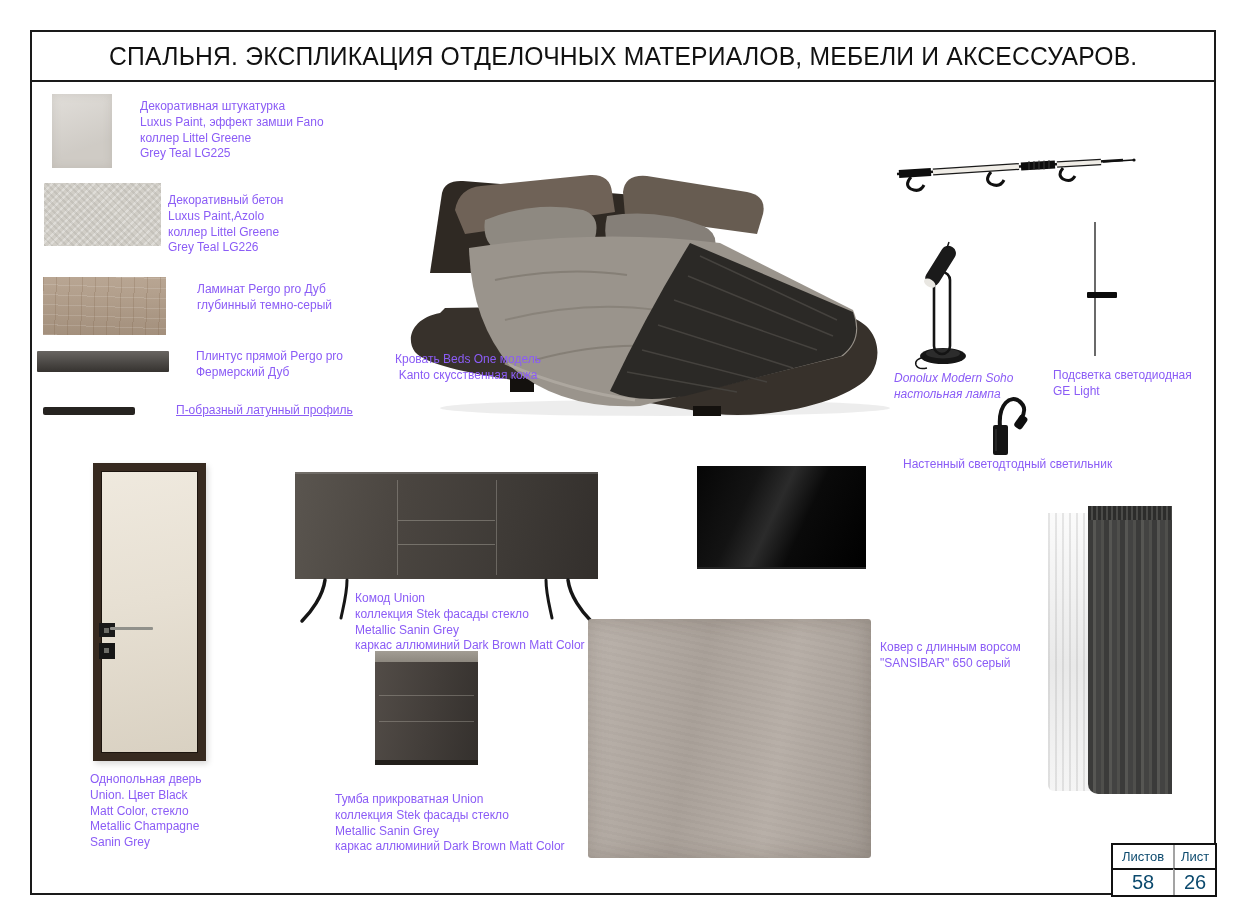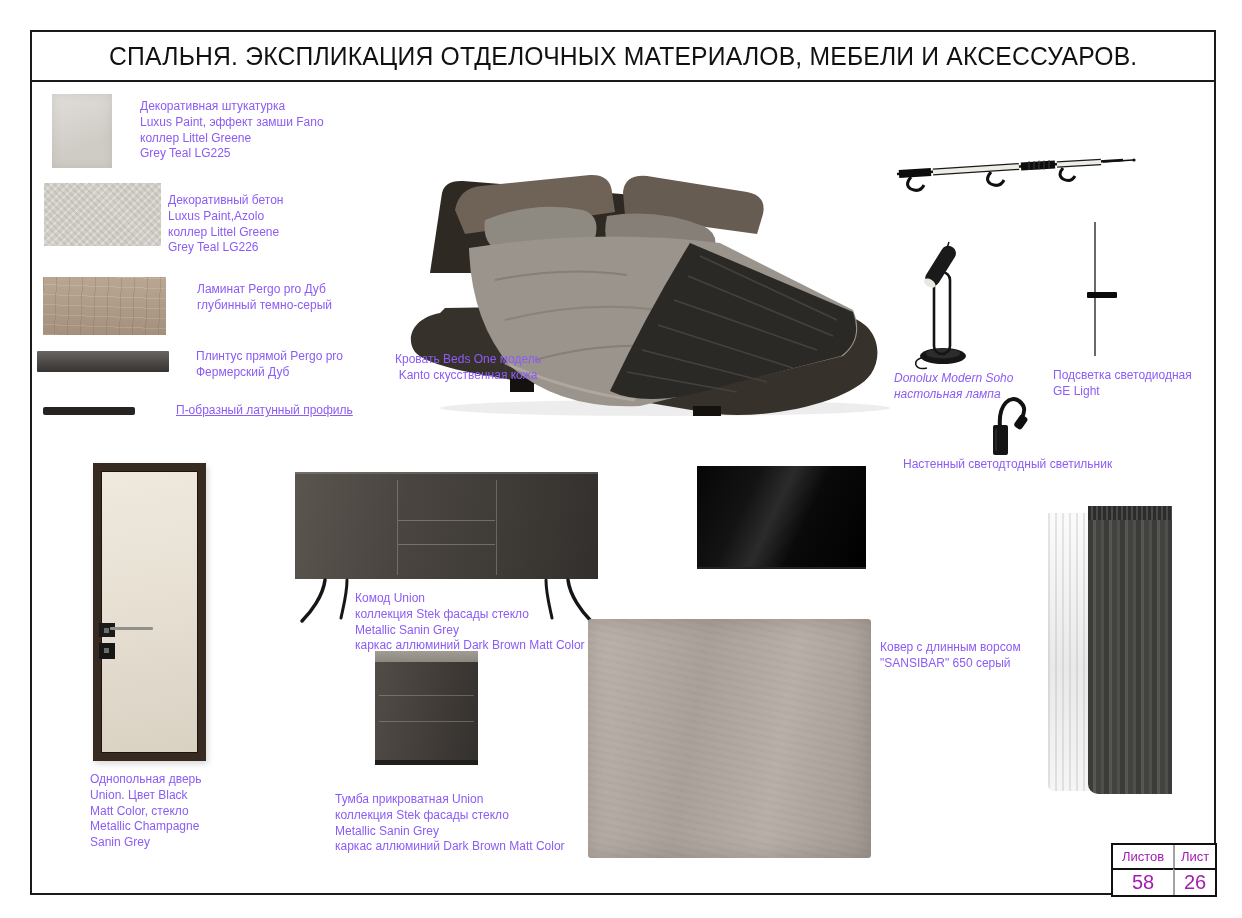--- a/index.html
+++ b/index.html
@@ -52,21 +52,21 @@
   .tulle { position:absolute; left:0; top:7px; width:44px; height:278px; border-bottom-left-radius:6px;
     background-color:#f3f3f3;
     background-image:repeating-linear-gradient(90deg, rgba(150,150,150,.22) 0 2px, transparent 2px 7px), linear-gradient(180deg, #fbfbfb, #e9e9e9 55%, #f5f5f5); }
   .curtain { position:absolute; left:40px; top:0; width:84px; height:288px; border-bottom-left-radius:10px;
     background-image:repeating-linear-gradient(90deg, #3b3b3a 0 5px, #565653 5px 8px, #434342 8px 13px, #4f4f4c 13px 16px); }
   .curtain::before { content:""; position:absolute; left:0; top:0; width:100%; height:14px;
     background-image:repeating-linear-gradient(90deg, #2c2c2b 0 3px, #4a4a48 3px 5px); }
 
   
   .title-block { position:absolute; left:1111px; top:843px; display:grid; grid-template-columns:60px 42px; grid-template-rows:23px 27px; border:2px solid #111; background:#fff; }
-  .tb-cell { display:flex; align-items:center; justify-content:center; color:#a21caf; }
+  .tb-cell { display:flex; align-items:center; justify-content:center; color:#0c4a6e; }
   .tb-head { font-size:13px; }
   .tb-val { font-size:20px; }
   .tb-c2 { border-left:2px solid #a3a3a3; }
   .tb-r2 { border-top:2px solid #111; }
 
   svg { position:absolute; overflow:visible; }
 </style>
 </head>
 <body>
 

